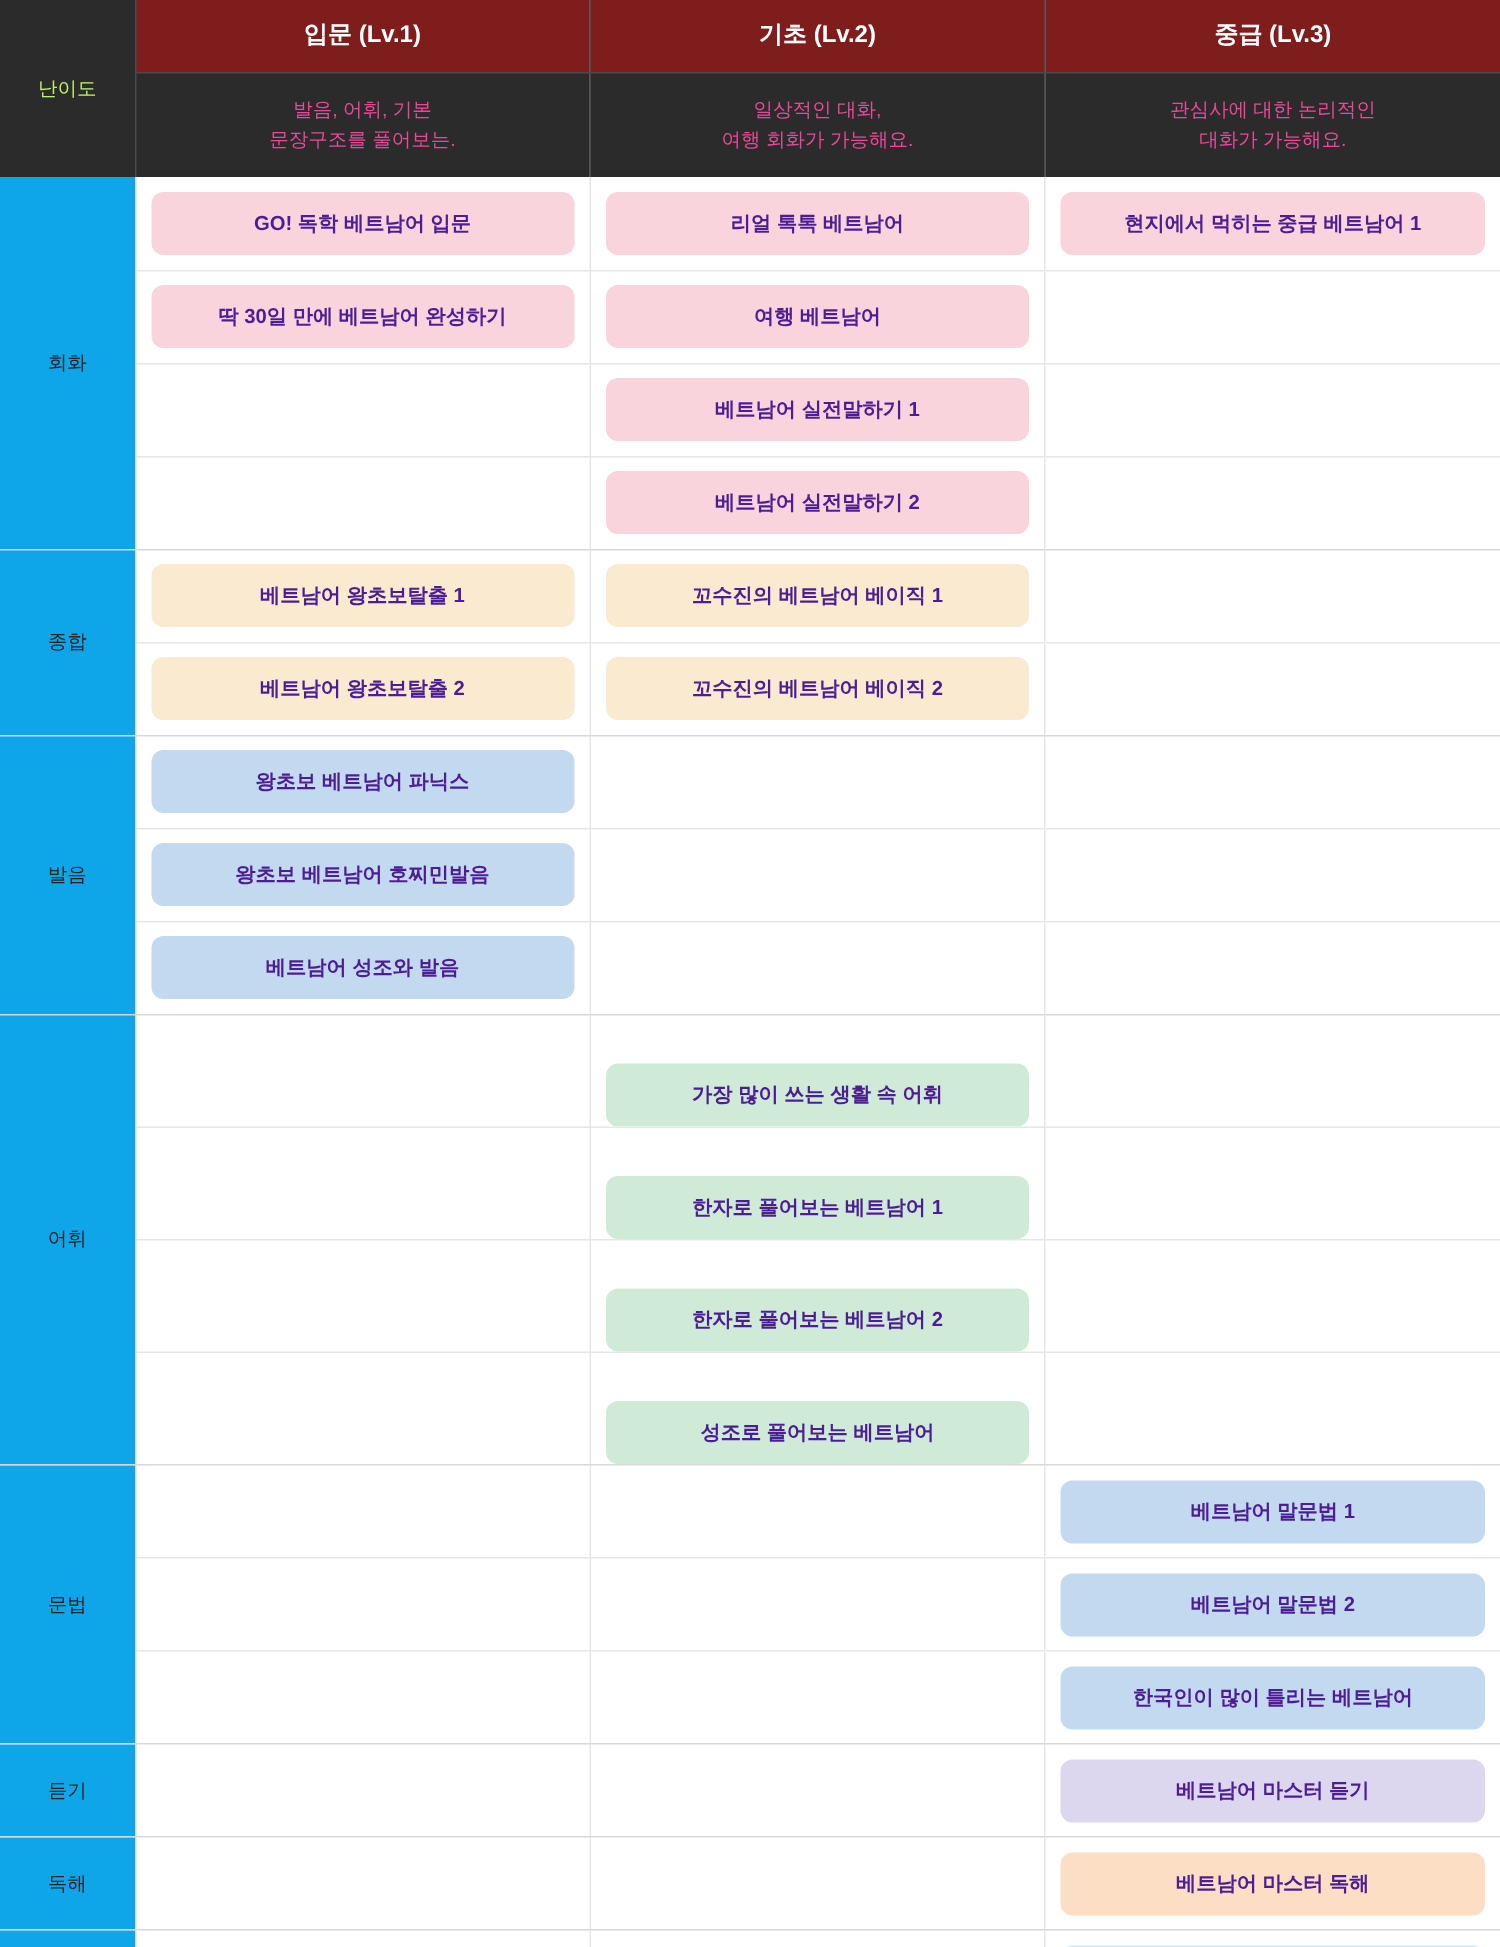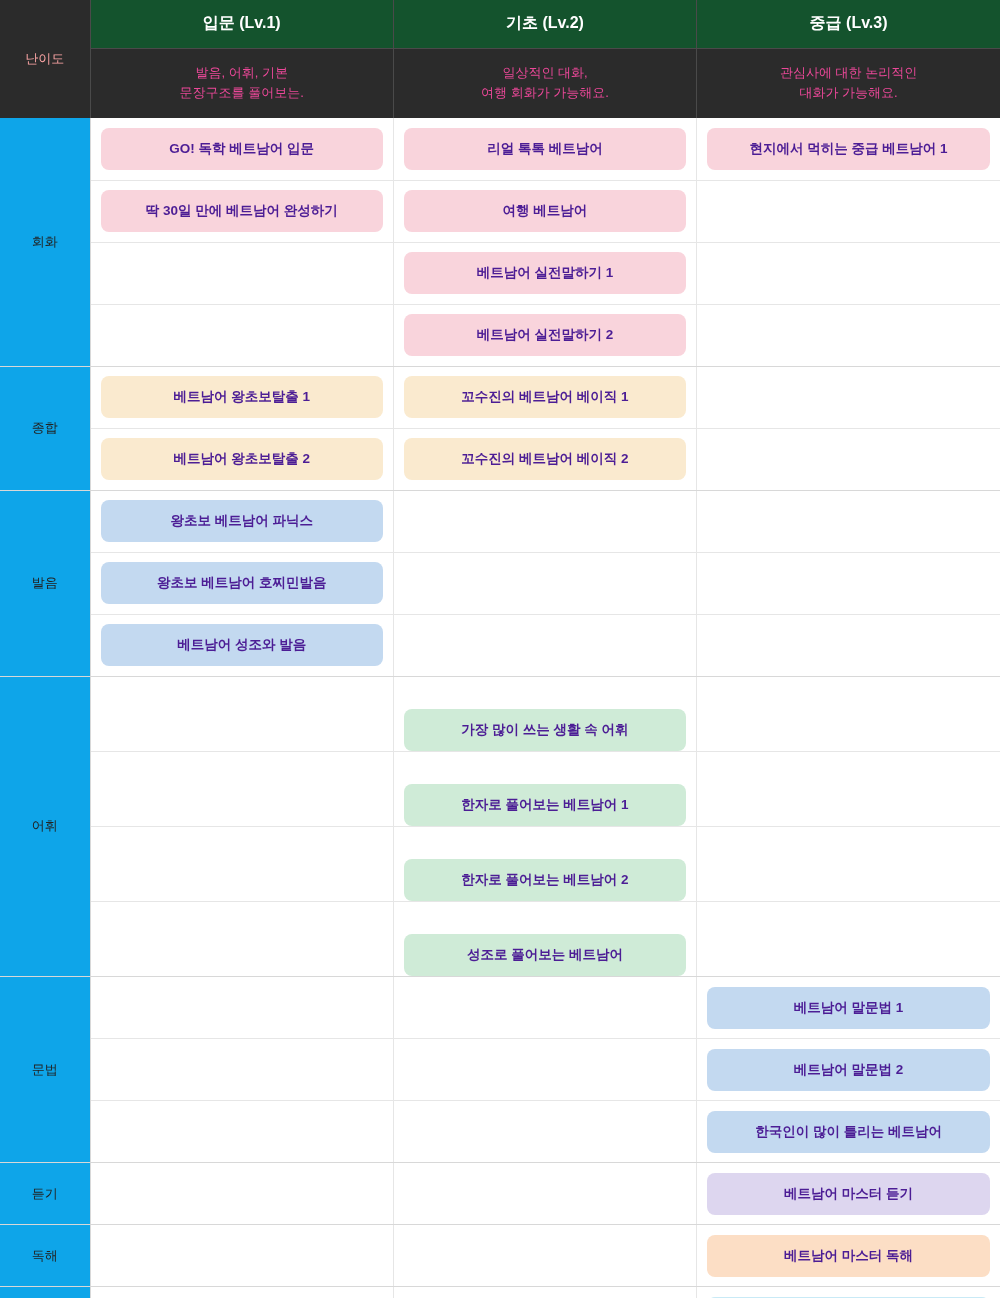--- a/index.html
+++ b/index.html
@@ -17,28 +17,28 @@
   }
   table.curriculum {
     border-collapse: collapse;
     width: 1000px;
     table-layout: fixed;
   }
   
   .hdr-corner {
     width: 90px;
     background: #2b2b2b;
-    color: #fca5a5;
+    color: #bef264;
     font-size: 13px;
     text-align: center;
     vertical-align: middle;
     border: none;
   }
   .hdr-level {
-    background: #14532d;
+    background: #7f1d1d;
     color: #ffffff;
     font-size: 16px;
     font-weight: bold;
     text-align: center;
     vertical-align: middle;
     height: 48px;
     border-left: 1px solid #4a4a4a;
     border-bottom: 1px solid #4a4a4a;
   }
   .hdr-desc {

